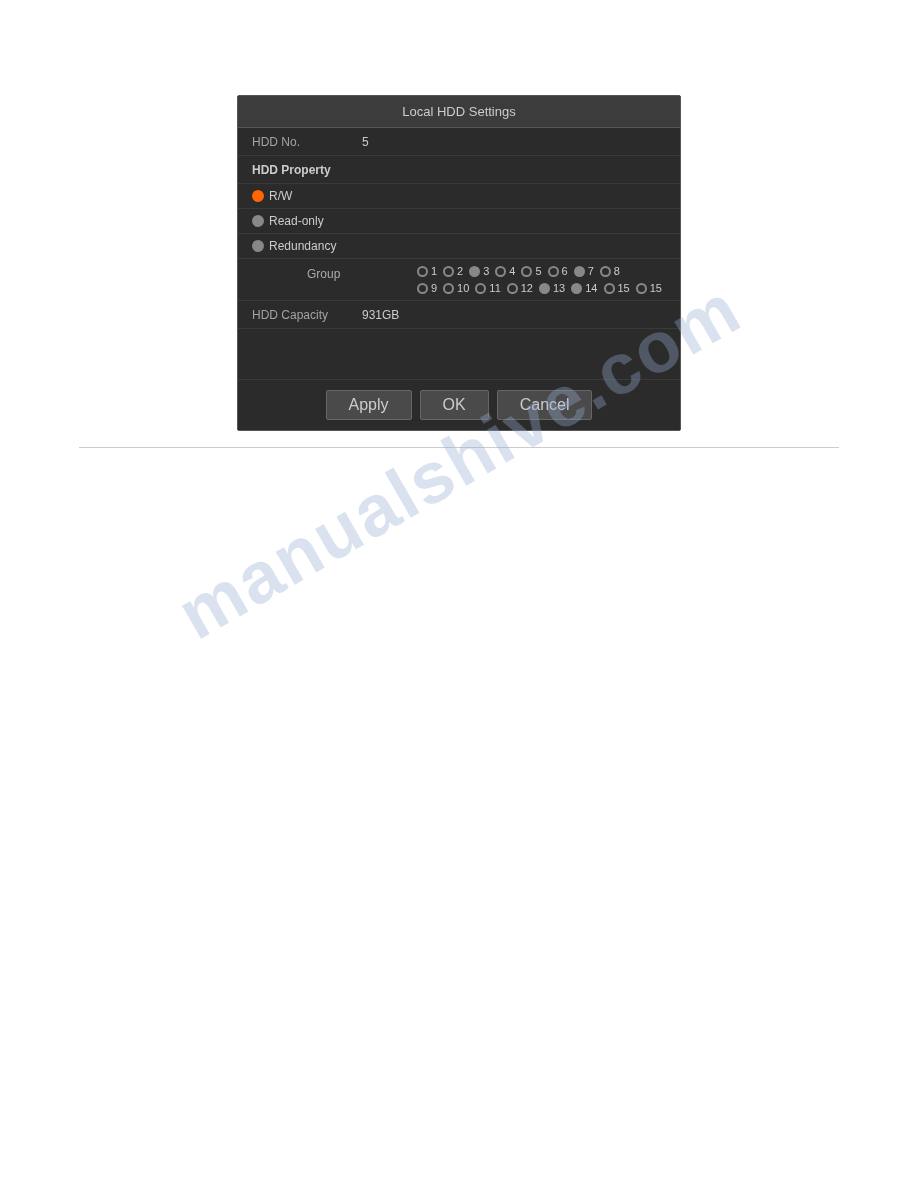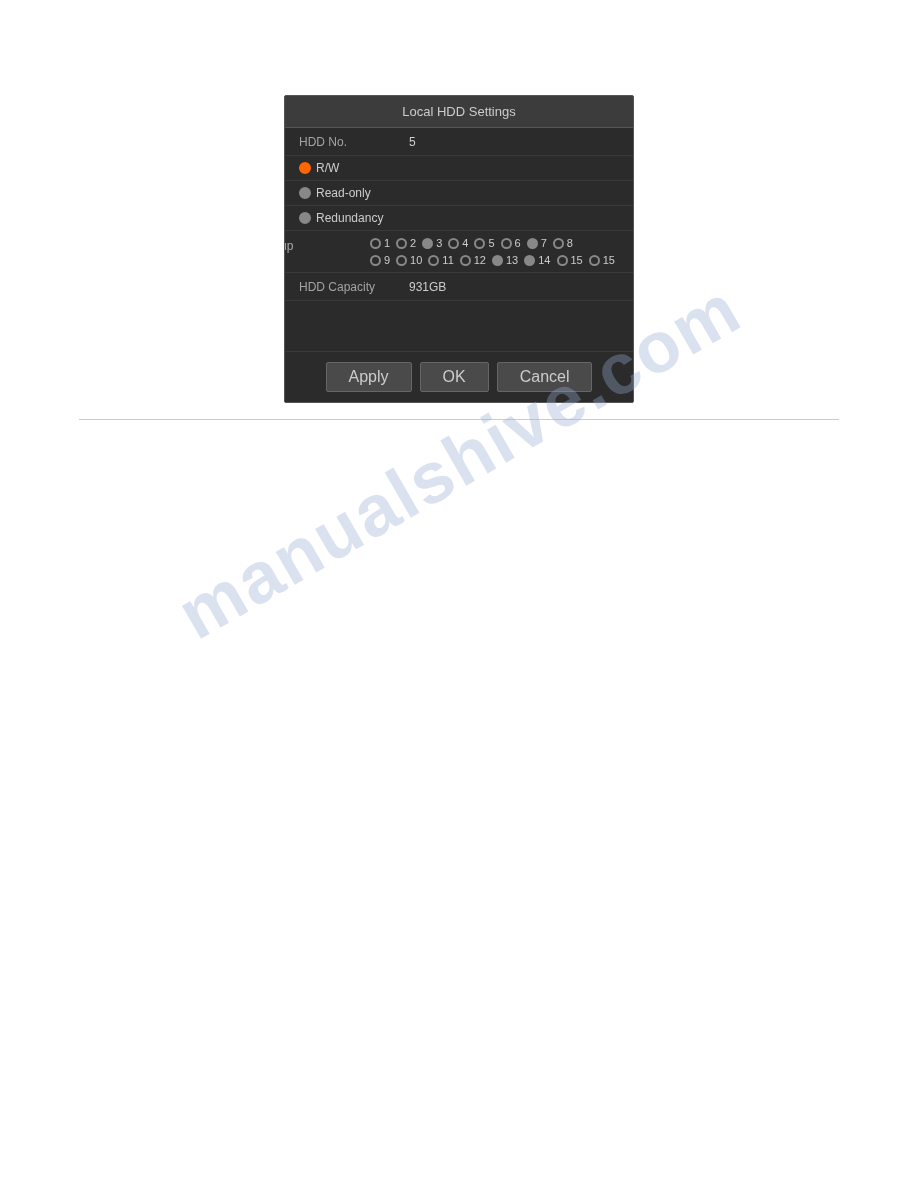--- a/index.html
+++ b/index.html
@@ -16,21 +16,21 @@
       width: 918px;
       min-height: 1188px;
       background: #ffffff;
       display: flex;
       flex-direction: column;
       align-items: center;
       padding-top: 95px;
     }
 
     .dialog {
-      width: 350px;
+      width: 444px;
       background: #2b2b2b;
       border: 1px solid #555;
       border-radius: 2px;
       overflow: hidden;
     }
 
     .dialog-title {
       background: #3c3c3c;
       color: #cccccc;
       text-align: center;
@@ -210,20 +210,23 @@
 
     <div class="dialog-title">
       <span>Local HDD Settings</span>
     </div>
 
     <div class="dialog-row">
       <span class="row-label">HDD No.</span>
       <span class="row-value">5</span>
     </div>
 
+    <div class="dialog-row section-header">
+      <span class="section-title">HDD Property</span>
+    </div>
 
     <div class="radio-row">
       <div class="radio-item">
         <div class="radio-circle selected"></div>
         <span>R/W</span>
       </div>
     </div>
 
     <div class="radio-row">
       <div class="radio-item">

